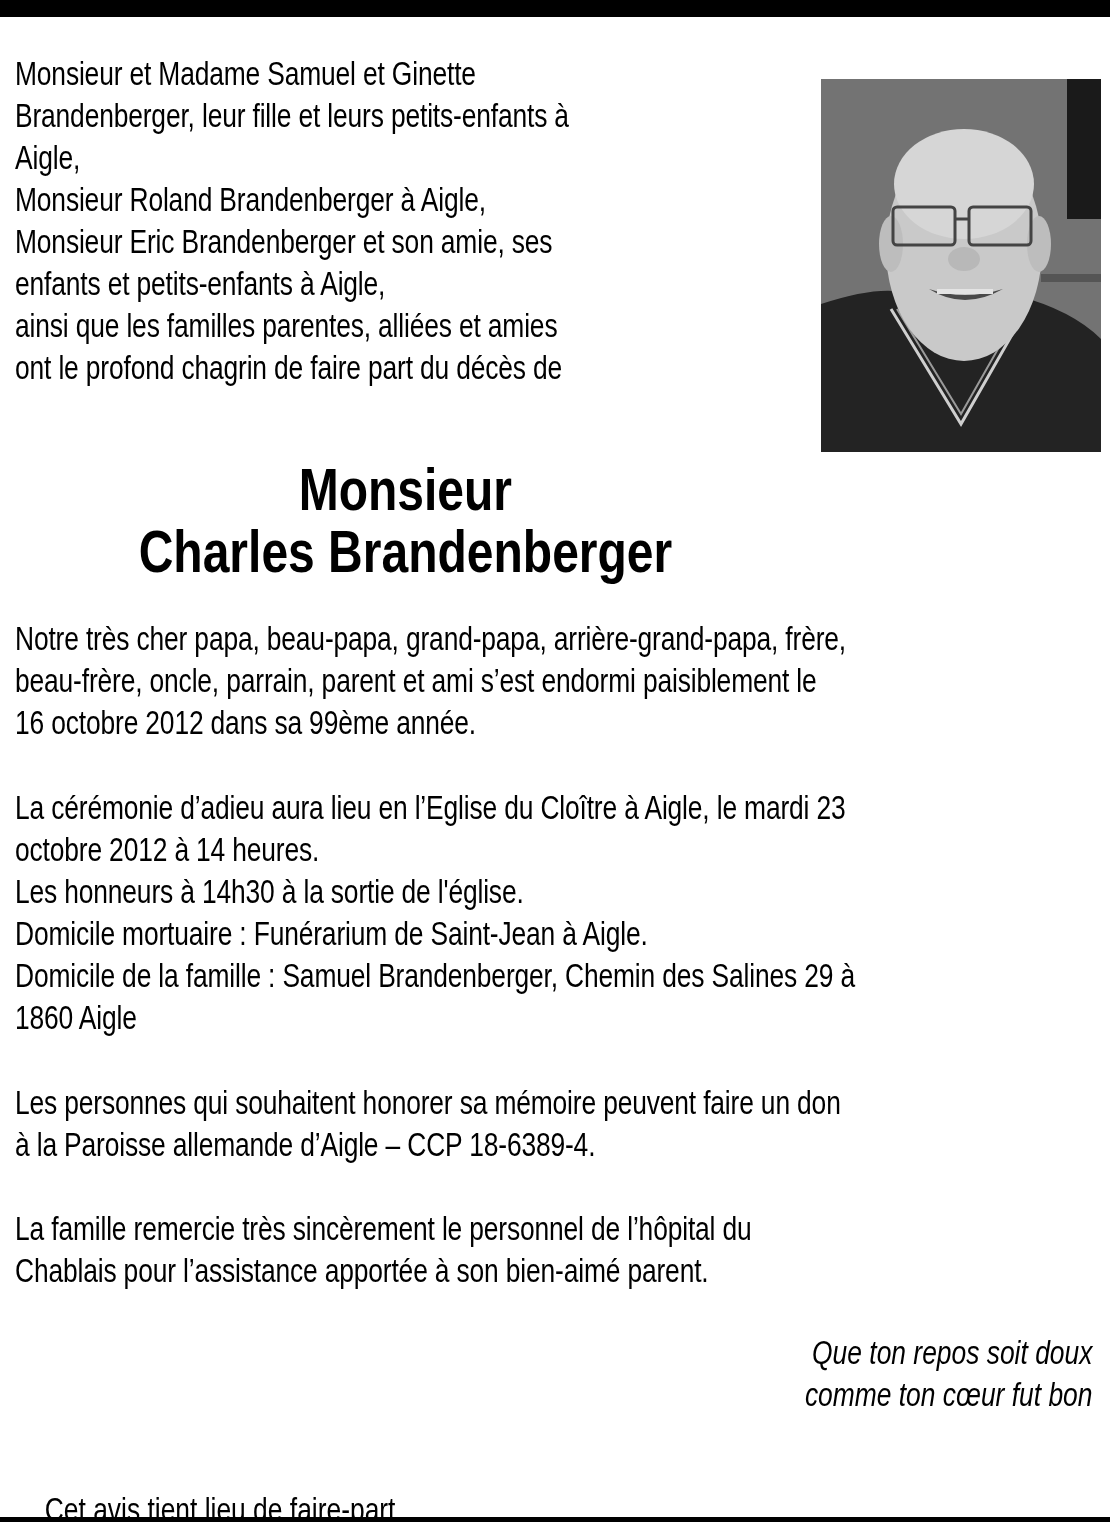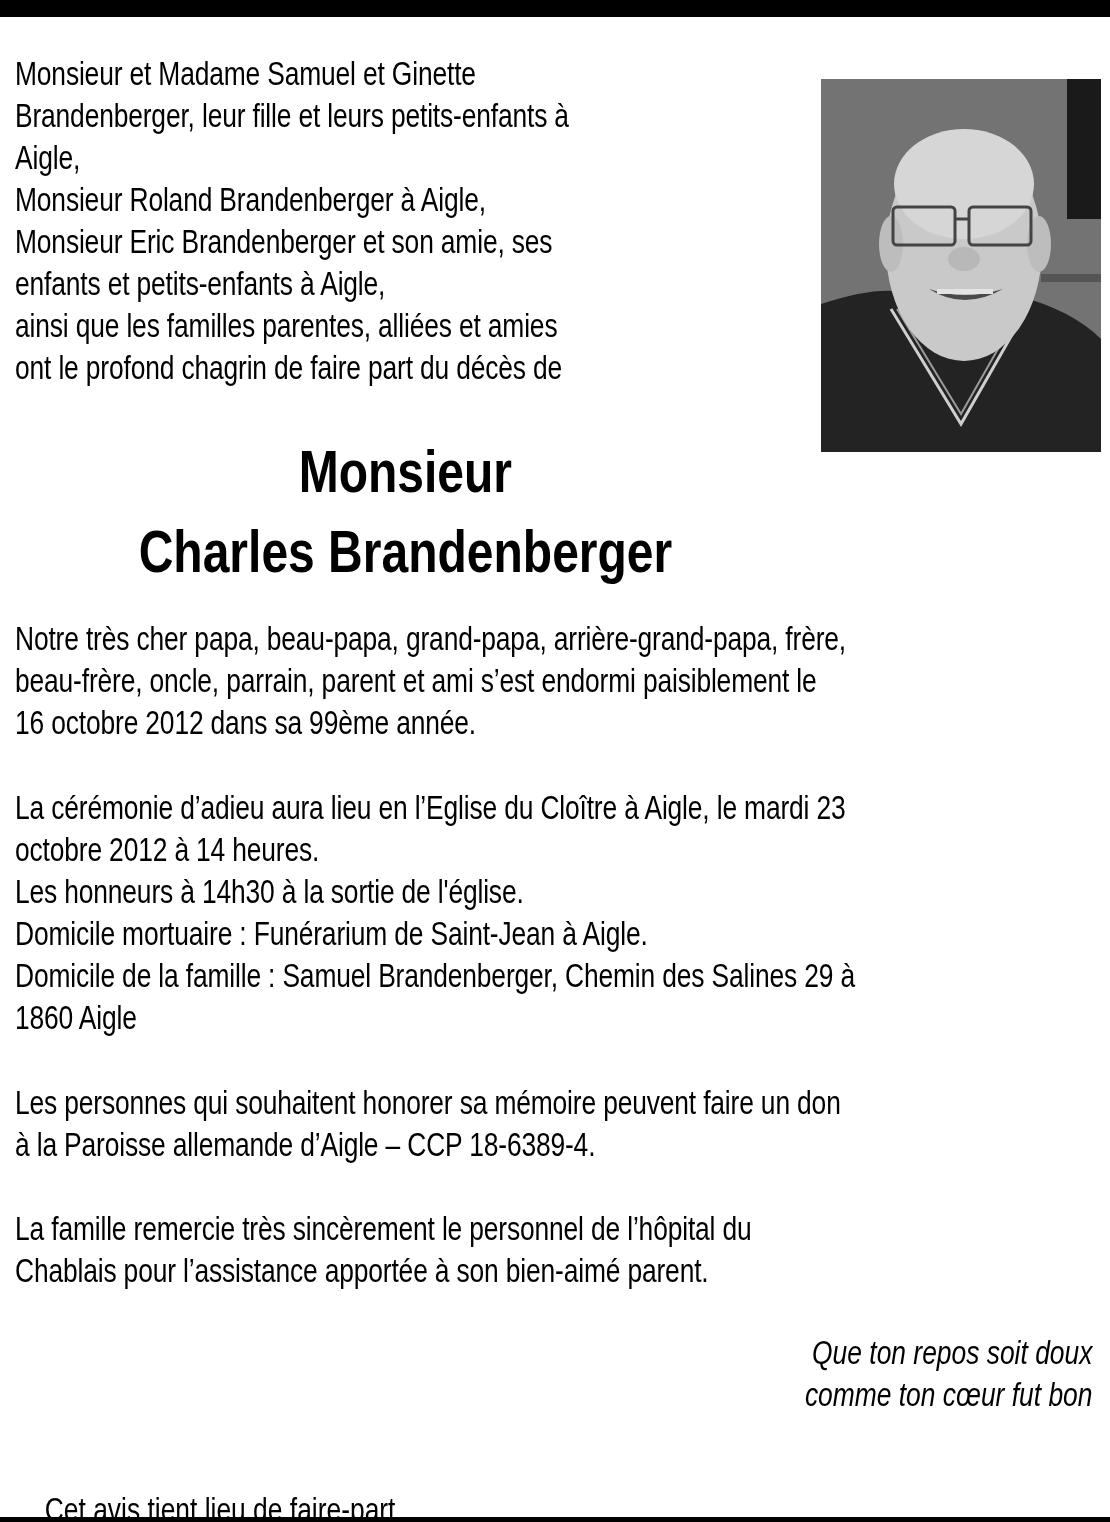--- a/index.html
+++ b/index.html
@@ -60,21 +60,21 @@
     <rect x="72" y="128" width="62" height="38" rx="4" fill="none" stroke="#444" stroke-width="3"></rect>
     <rect x="148" y="128" width="62" height="38" rx="4" fill="none" stroke="#444" stroke-width="3"></rect>
     <line x1="134" y1="140" x2="148" y2="140" stroke="#444" stroke-width="3"></line>
 
     <ellipse cx="143" cy="180" rx="16" ry="12" fill="#b8b8b8"></ellipse>
     <path d="M108 210 Q143 232 182 210 Q143 222 108 210 Z" fill="#4a4a4a"></path>
     <rect x="116" y="210" width="56" height="5" fill="#e4e4e4"></rect>
   </svg>
 </div>
 
-<div class="name" style="top:432px"><span>Monsieur</span></div>
+<div class="name" style="top:450px"><span>Monsieur</span></div>
 <div class="name" style="top:512px"><span>Charles Brandenberger</span></div>
 
 <div>
   <div class="line body" style="top:618px">Notre très cher papa, beau-papa, grand-papa, arrière-grand-papa, frère,</div>
   <div class="line body" style="top:660px">beau-frère, oncle, parrain, parent et ami s’est endormi paisiblement le</div>
   <div class="line body" style="top:702px">16 octobre 2012 dans sa 99ème année.</div>
 </div>
 
 <div>
   <div class="line body" style="top:787px">La cérémonie d’adieu aura lieu en l’Eglise du Cloître à Aigle, le mardi 23</div>

